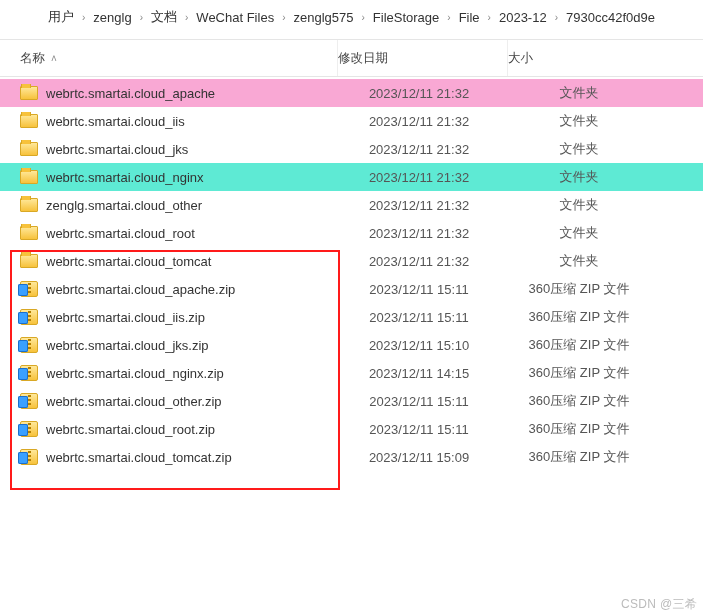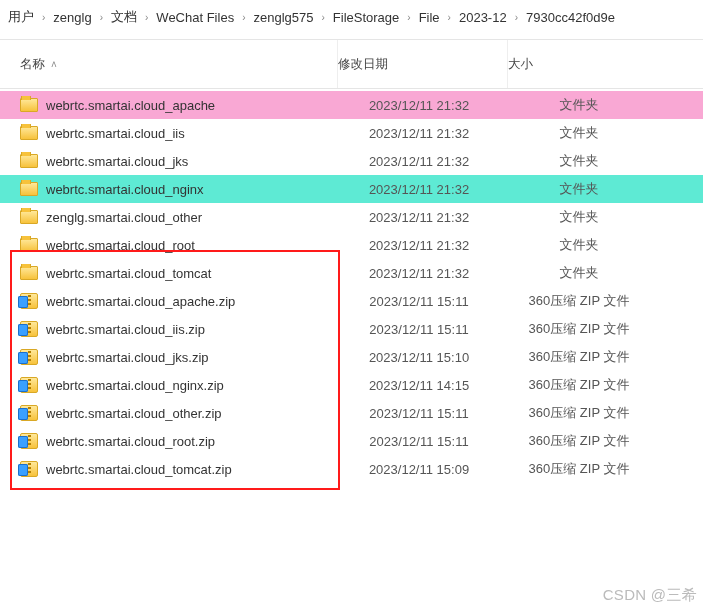--- a/index.html
+++ b/index.html
@@ -15,38 +15,39 @@
   }
   .breadcrumb {
     display: flex;
     align-items: center;
     padding: 6px 4px 10px 4px;
     font-size: 13px;
     color: #333;
     white-space: nowrap;
     overflow: hidden;
     border-bottom: 1px solid transparent;
+    margin-left: 40px;
   }
   .breadcrumb .crumb {
     padding: 2px 4px;
     cursor: pointer;
   }
   .breadcrumb .sep {
     color: #888;
     padding: 0 4px;
     font-size: 10px;
     display: inline-flex;
     align-items: center;
   }
   .header-row {
     display: flex;
     border-top: 1px solid #e5e5e5;
     border-bottom: 1px solid #e5e5e5;
     background: #fff;
-    height: 50px;
+    height: 38px;
     align-items: center;
     font-size: 12.5px;
     color: #444;
   }
   .col-name { width: 338px; padding-left: 20px; }
   .col-date { width: 170px; }
   .col-type { width: 150px; }
   .col-size { flex: 1; }
   .header-row > div {
     height: 100%;
@@ -136,22 +137,22 @@
     background: repeating-linear-gradient(#b57f00 0 2px, transparent 2px 4px);
   }
   .red-box {
     position: absolute;
     border: 2px solid #ff1a1a;
     pointer-events: none;
   }
   .watermark {
     position: absolute;
     right: 6px;
-    bottom: 8px;
-    font-size: 15px;
+    bottom: 0;
+    font-size: 12px;
     color: #bbb;
     letter-spacing: 0.3px;
   }
 </style>
 </head>
 <body>
 
 <div class="breadcrumb" id="breadcrumb">
     <span class="crumb">用户</span>
     <span class="sep">›</span>

